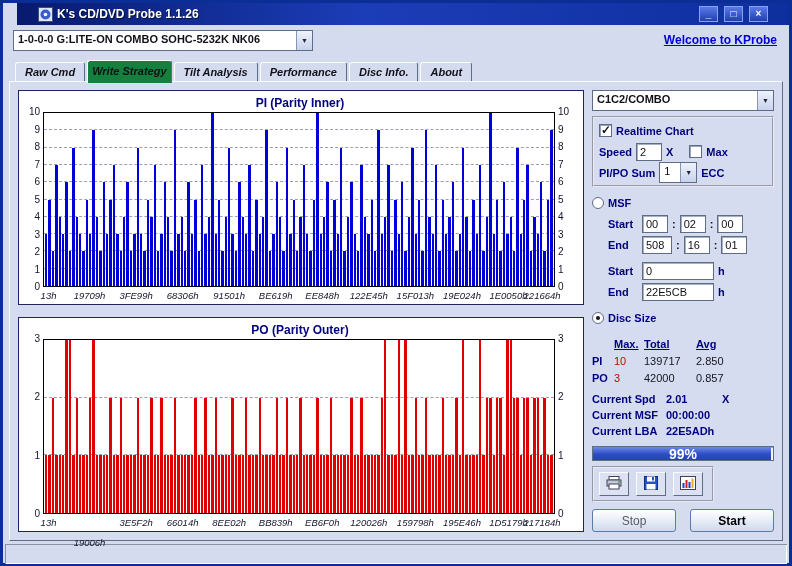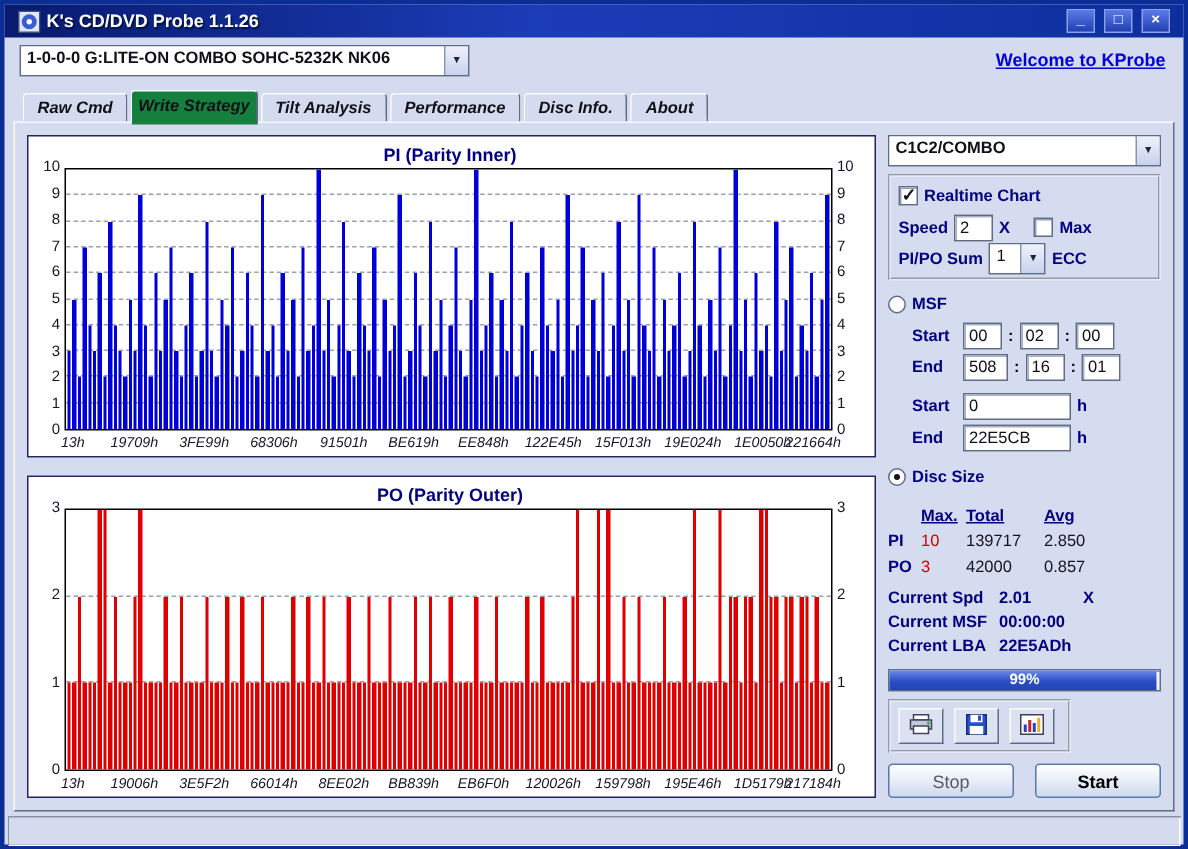--- a/index.html
+++ b/index.html
@@ -4,21 +4,21 @@
 <style>
   * { box-sizing: border-box; margin: 0; padding: 0; }
   html,body { width: 792px; height: 566px; overflow: hidden; }
   body { font-family: "Liberation Sans", sans-serif; font-size: 11px; color: #101018; }
 
   .window { width: 792px; height: 566px; border: 3px solid #0b2d96; background: #d5dbee;
             display: flex; flex-direction: column; }
 
   
   .titlebar { flex: 0 0 22px; background: linear-gradient(90deg,#071a6e 0%,#1c3db8 45%,#0d2f9e 100%);
-              display: flex; align-items: center; padding: 0 9px; gap: 4px; }
+              display: flex; align-items: center; padding: 0 21px; gap: 4px; margin-left: 14px; }
   .titlebar .title { color: #fff; font-weight: bold; font-size: 12px; flex: 1;
                      text-shadow: 1px 1px 1px #00103a; white-space: nowrap; }
   .app-icon { width: 15px; height: 15px; display: inline-flex; }
   .tb-btn { width: 19px; height: 16px; margin-left: 2px; color: #fff; font-size: 10px; font-weight: bold;
             background: linear-gradient(180deg,#5a7ae8,#2040b0); border: 1px solid #8aa0f0;
             display: flex; align-items: center; justify-content: center; line-height: 1; }
 
   
   .toolbar { flex: 0 0 30px; display: flex; align-items: center; justify-content: space-between;
              padding: 0 12px 0 10px; }
@@ -84,21 +84,21 @@
   .dark { color: #14141e; }
 
   .crow { display: grid; grid-template-columns: 74px 56px 1fr; align-items: center; height: 16px; }
   .clabel { color: #000080; font-weight: bold; white-space: nowrap; }
   .cval { color: #000080; font-weight: bold; }
 
   .progress { height: 15px; border: 1px solid #5f6c86; box-shadow: inset 1px 1px 0 #9aa4b8;
               background: #f2f4fa; position: relative; margin-top: 2px; }
   .progress-fill { height: 100%; background: linear-gradient(180deg,#6c8ae8 0%,#2c4ec4 55%,#2343b4 100%); }
   .progress-label { position: absolute; inset: 0; display: flex; align-items: center; justify-content: center;
-                    color: #fff; font-size: 10px; font-weight: bold; }
+                    color: #fff; font-size: 14px; font-weight: bold; }
 
   .iconbox { border: 2px groove #e6eaf6; padding: 4px 5px; display: flex; gap: 7px; width: 122px; }
   .icon-btn { width: 30px; height: 24px; background: #dce2f2; border: 1px solid;
               border-color: #f8fbff #5f6c86 #5f6c86 #f8fbff; display: flex; align-items: center; justify-content: center; }
 
   .actions { display: flex; justify-content: space-between; margin-top: 2px; align-items: flex-end; }
   .xp-btn { width: 84px; height: 23px; border: 1px solid #5a7aa8; border-radius: 3px;
             background: linear-gradient(180deg,#ffffff,#e2e9f6 60%,#cfd9ee); display: flex;
             align-items: center; justify-content: center; font-size: 12px; }
   .xp-btn.stop { color: #5a5a66; }
@@ -527,21 +527,21 @@
             </div>
           <div class="ylab ylab-right">
               <div class="ytick" style="bottom: 0%;">0</div>
               <div class="ytick" style="bottom: 33.3333%;">1</div>
               <div class="ytick" style="bottom: 66.6667%;">2</div>
               <div class="ytick" style="bottom: 100%;">3</div>
             </div>
           <div></div>
           <div class="xlabels">
               <div class="xtick" style="left: 0%; transform: translateX(-15%);">13h</div>
-              <div class="xtick" style="left: 9.09091%;">19006h</div>
+              <div class="xtick" style="left: 9.09091%; margin-top: 20px;">19006h</div>
               <div class="xtick" style="left: 18.1818%;">3E5F2h</div>
               <div class="xtick" style="left: 27.2727%;">66014h</div>
               <div class="xtick" style="left: 36.3636%;">8EE02h</div>
               <div class="xtick" style="left: 45.4545%;">BB839h</div>
               <div class="xtick" style="left: 54.5455%;">EB6F0h</div>
               <div class="xtick" style="left: 63.6364%;">120026h</div>
               <div class="xtick" style="left: 72.7273%;">159798h</div>
               <div class="xtick" style="left: 81.8182%;">195E46h</div>
               <div class="xtick" style="left: 90.9091%;">1D5179h</div>
               <div class="xtick" style="left: 100%; transform: translateX(-85%);">217184h</div>

